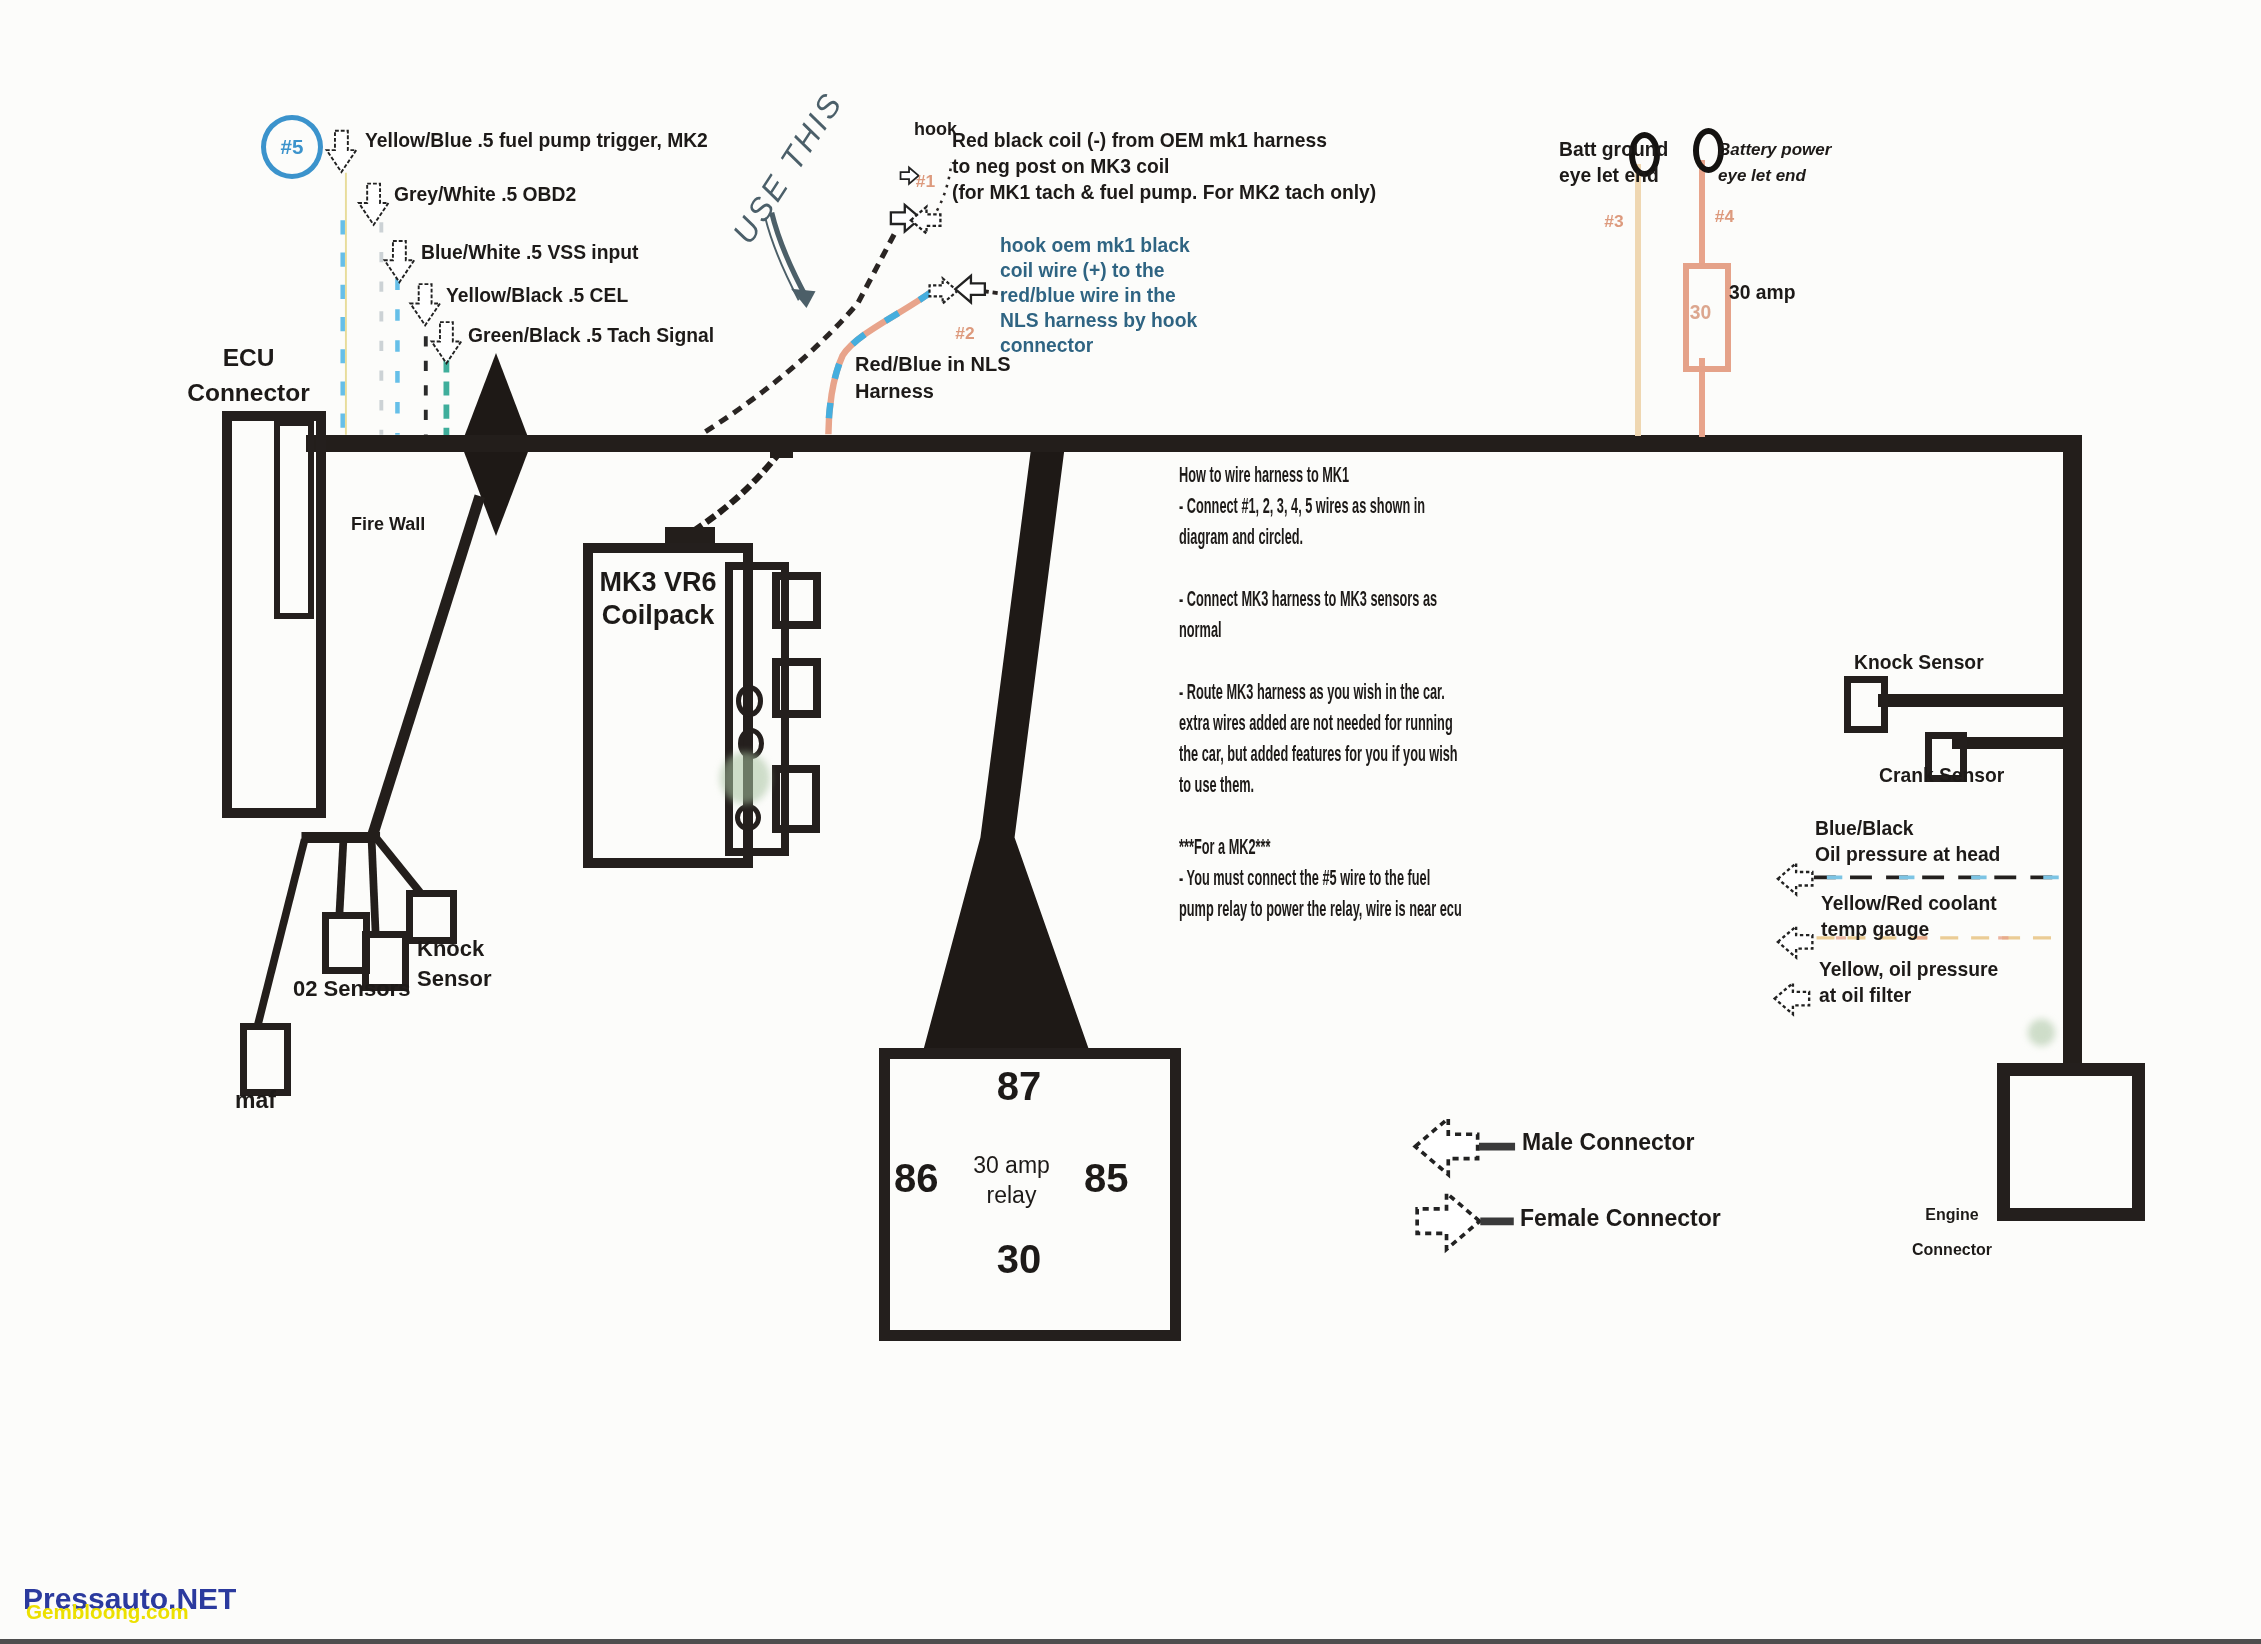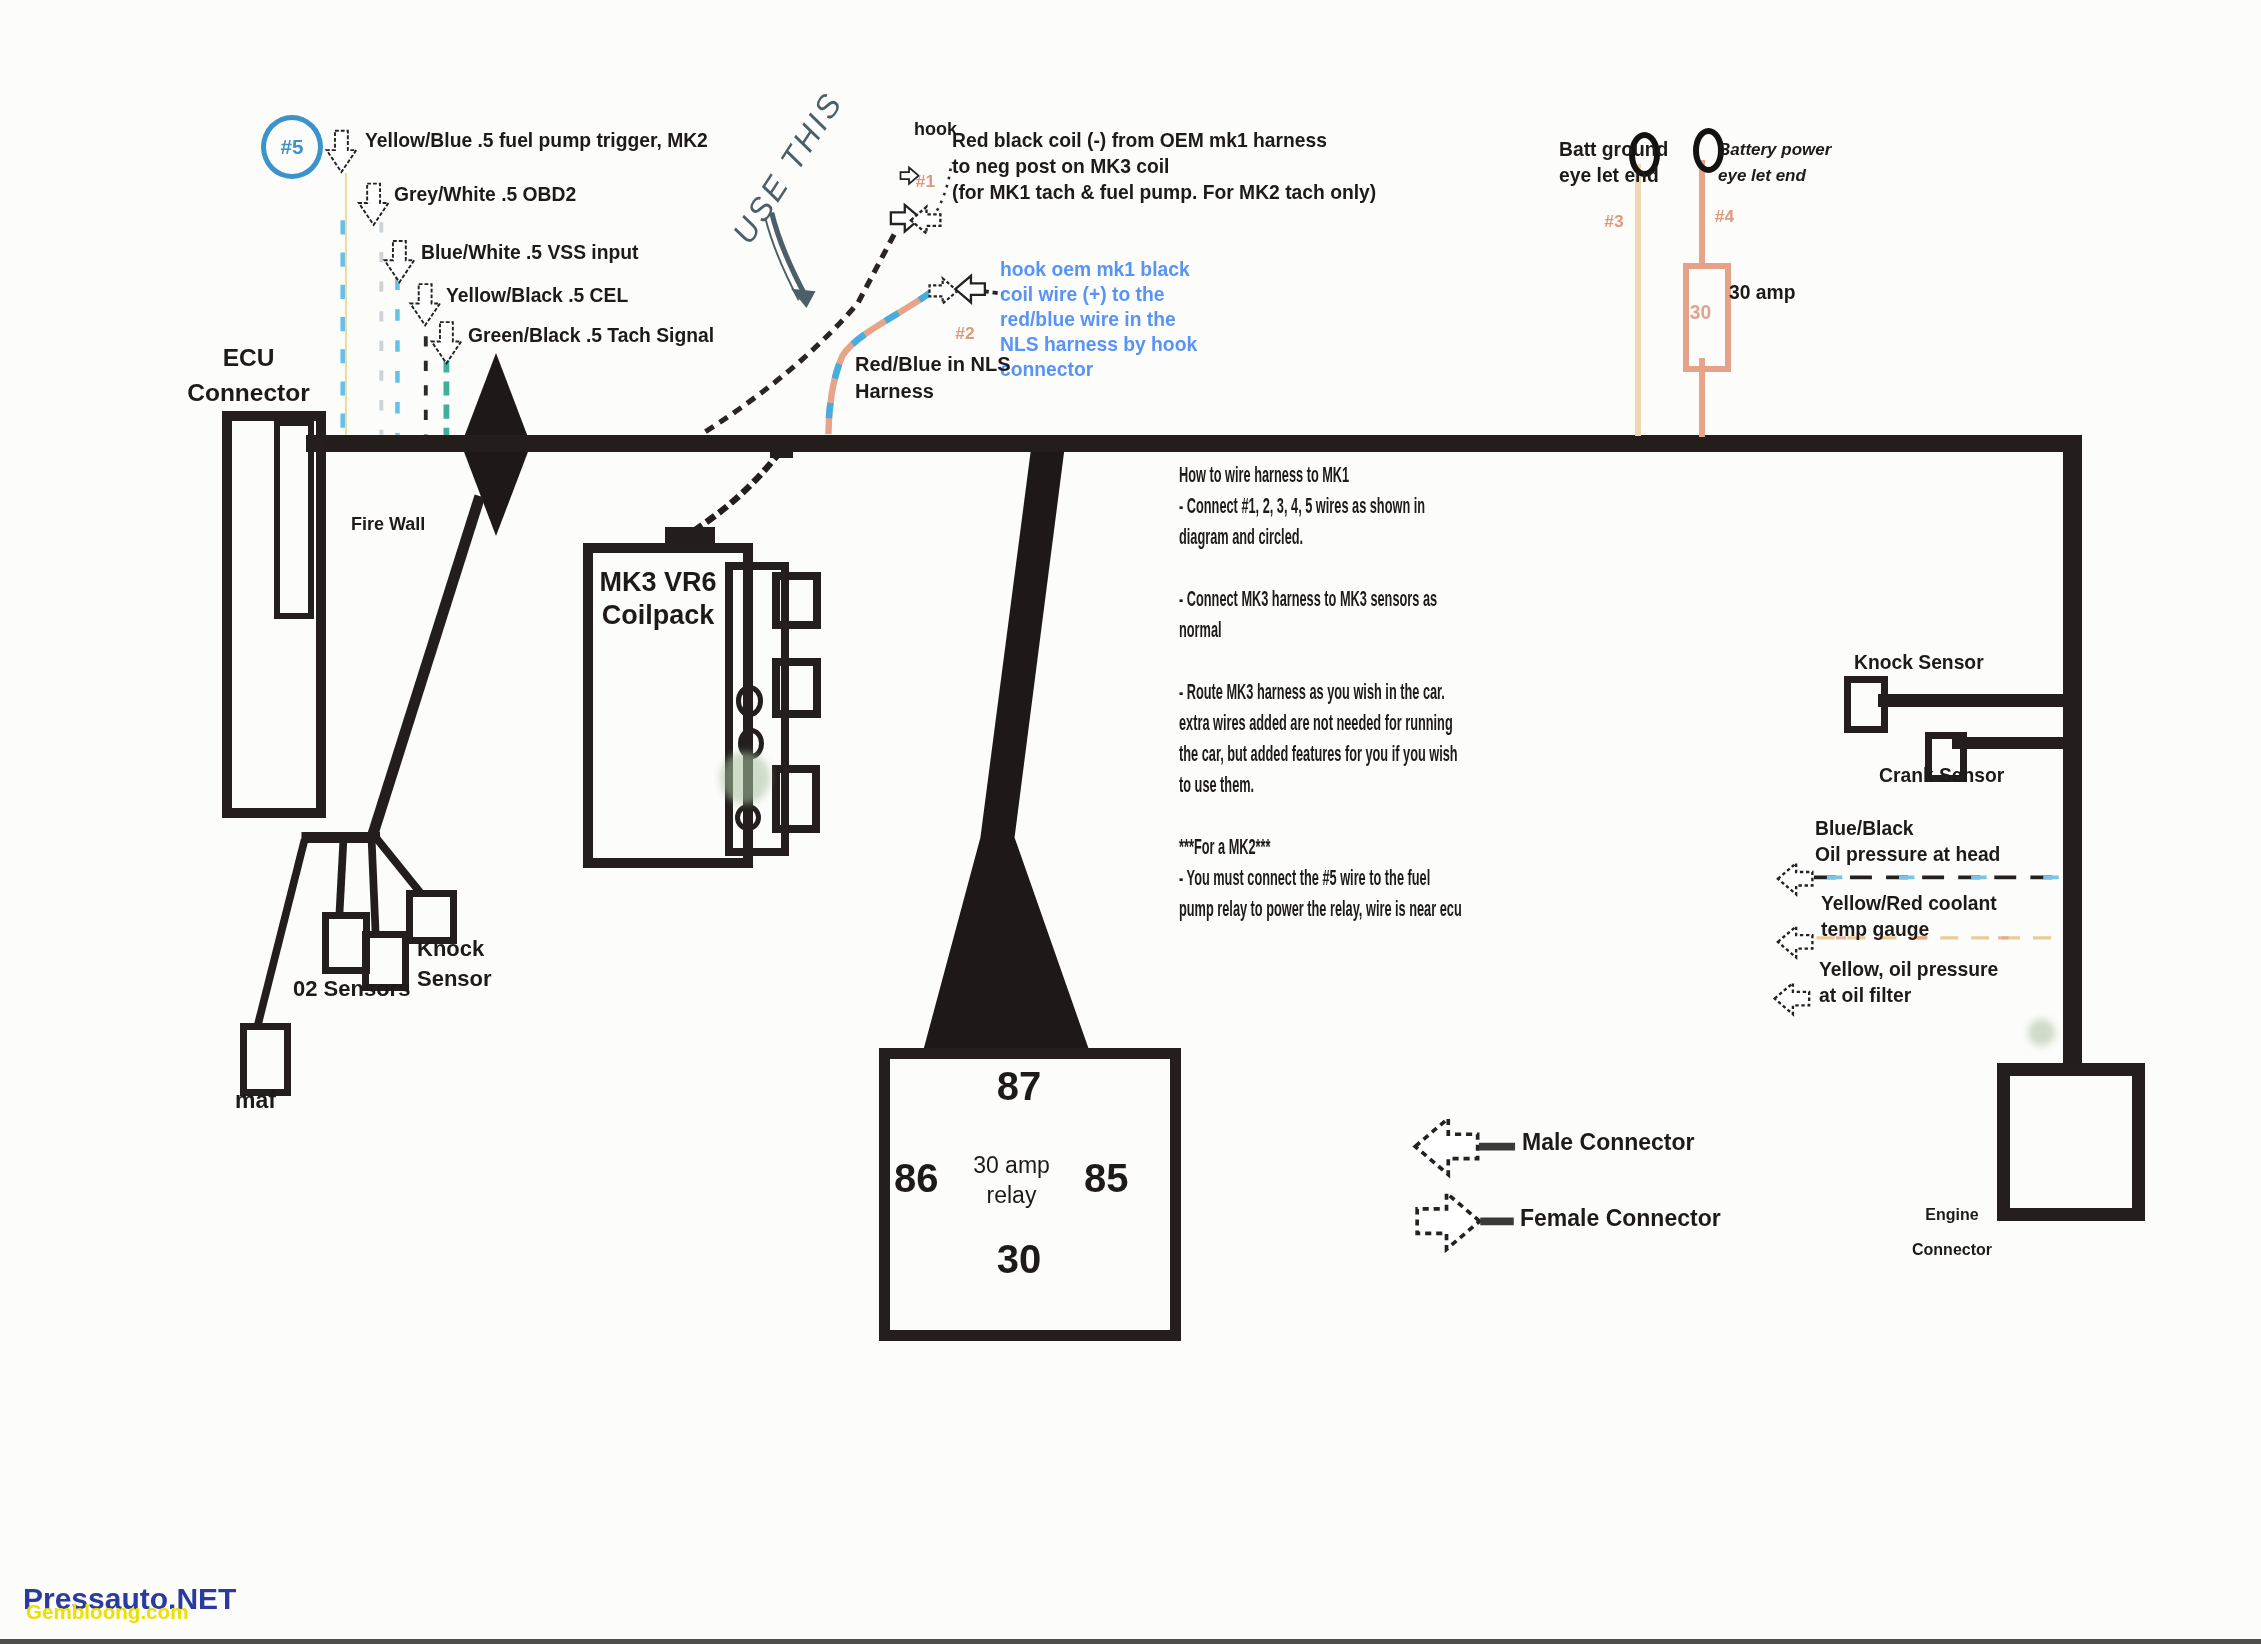--- a/index.html
+++ b/index.html
@@ -4,21 +4,21 @@
 <style>
   html,body{margin:0;padding:0;}
   body{width:2261px;height:1644px;background:#ffffff;font-family:"Liberation Sans",sans-serif;}
   #canvas{position:relative;width:2261px;height:1644px;background:#fcfcfa;overflow:hidden;}
   .t{position:absolute;color:#1d1a18;font-weight:bold;white-space:nowrap;}
   .b{position:absolute;border-style:solid;border-color:#241f1d;background:transparent;}
   .s{position:absolute;background:#231e1b;}
   .ctr{text-align:center;}
   .circle{position:absolute;border-radius:50%;display:flex;align-items:center;justify-content:center;font-weight:bold;}
   .salmon{border-color:#e09d82;color:#dd9a7d;}
-  .note-grey{color:#3b82f6;opacity:.85;margin-top:24px;}
+  .note-grey{color:#0c4a6e;opacity:.85;}
   .smudge{position:absolute;border-radius:50%;background:rgba(168,195,160,.55);filter:blur(3.9px);}
   svg{position:absolute;left:0;top:0;}
   .condensed{transform:scaleX(0.58);transform-origin:0 0;}
 </style>
 </head>
 <body>
 
 <div id="canvas">
 
   <svg width="2261" height="1644" viewBox="0 0 3510 2552">

